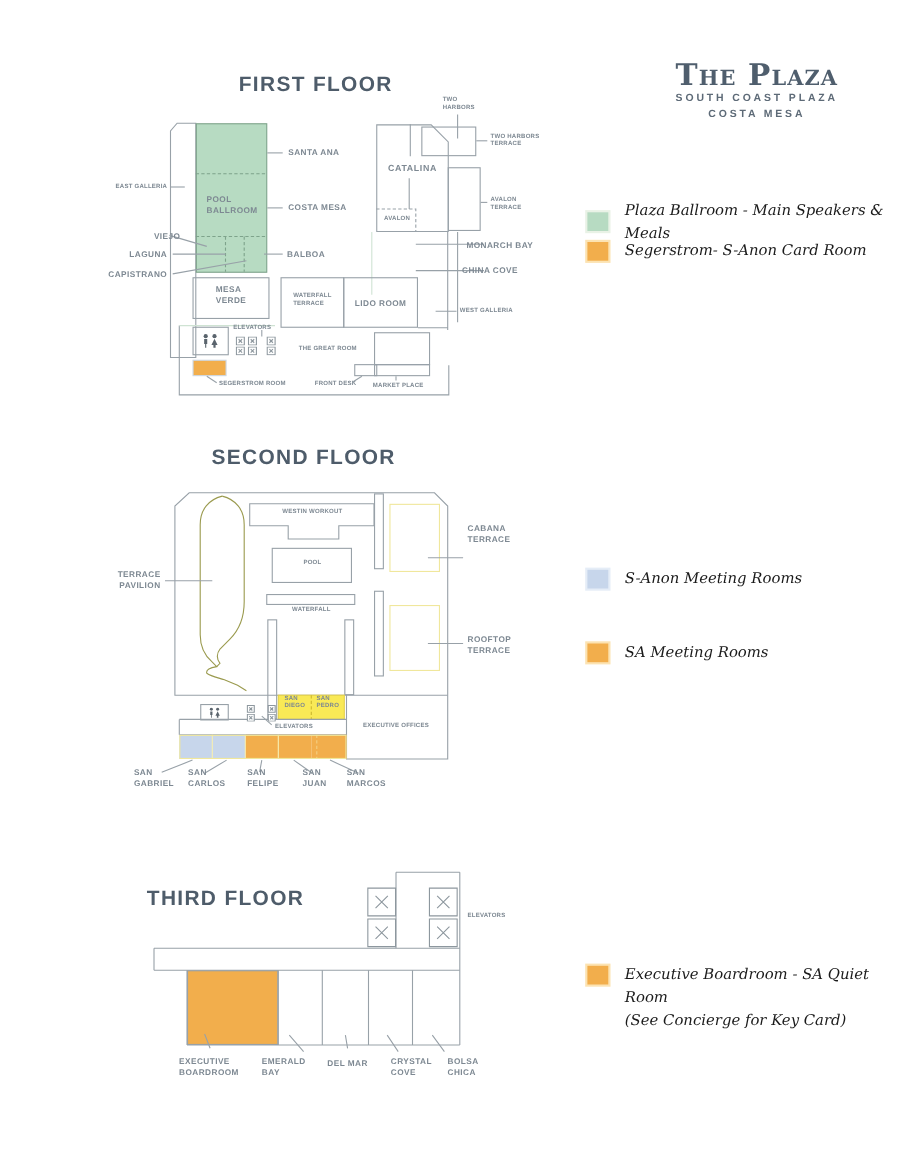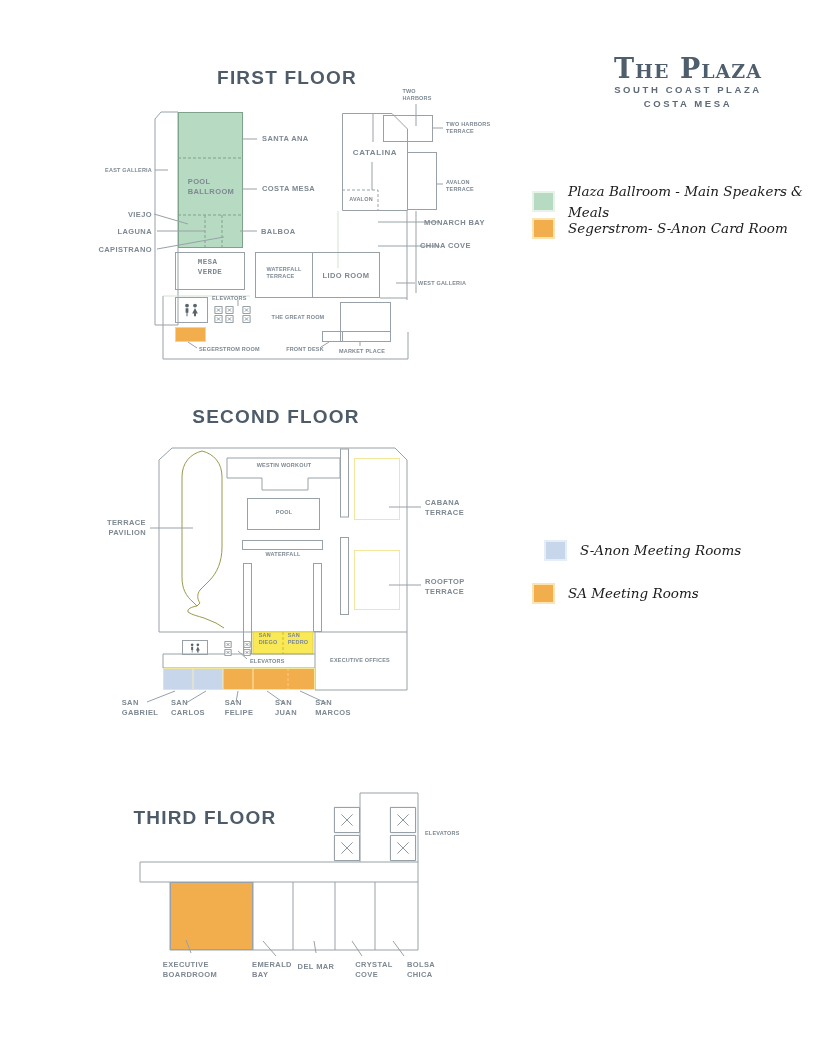--- a/index.html
+++ b/index.html
@@ -175,42 +175,42 @@
 TERRACE</div>
   <div class="lbl rr sm" style="left:152px; top:167px;">EAST GALLERIA</div>
   <div class="lbl c big" style="left:375px; top:148px;">CATALINA</div>
   <div class="lbl" style="left:262px; top:134px;">SANTA ANA</div>
   <div class="lbl c" style="left:211px; top:177px;">POOL
 BALLROOM</div>
   <div class="lbl" style="left:262px; top:184px;">COSTA MESA</div>
   <div class="lbl sm" style="left:446px; top:179px;">AVALON
 TERRACE</div>
   <div class="lbl c sm" style="left:361px; top:196px;">AVALON</div>
-  <div class="lbl rr" style="left:152px; top:210px;">VIEJO</div>
+  <div class="lbl rr" style="left:164px; top:210px;">VIEJO</div>
   <div class="lbl rr" style="left:152px; top:227px;">LAGUNA</div>
   <div class="lbl" style="left:261px; top:227px;">BALBOA</div>
   <div class="lbl" style="left:424px; top:218px;">MONARCH BAY</div>
   <div class="lbl rr" style="left:152px; top:245px;">CAPISTRANO</div>
   <div class="lbl" style="left:420px; top:241px;">CHINA COVE</div>
-  <div class="lbl c" style="left:210px; top:258px;font-family:Liberation Mono, monospace;">MESA
+  <div class="lbl c" style="left:210px; top:258px;">MESA
 VERDE</div>
   <div class="lbl c sm" style="left:284px; top:266px;">WATERFALL
 TERRACE</div>
   <div class="lbl c" style="left:346px; top:271px;">LIDO ROOM</div>
   <div class="lbl sm" style="left:418px; top:280px;">WEST GALLERIA</div>
   <div class="lbl sm" style="left:212px; top:295px;">ELEVATORS</div>
   <div class="lbl c sm" style="left:298px; top:314px;">THE GREAT ROOM</div>
   <div class="lbl sm" style="left:199px; top:346px;">SEGERSTROM ROOM</div>
   <div class="lbl c sm" style="left:305px; top:346px;">FRONT DESK</div>
   <div class="lbl c sm" style="left:362px; top:348px;">MARKET PLACE</div>
 
   <div class="lbl c sm" style="left:284px; top:462px;">WESTIN WORKOUT</div>
   <div class="lbl rr" style="left:146px; top:518px;">TERRACE
 PAVILION</div>
-  <div class="lbl" style="left:425px; top:498px;">CABANA
+  <div class="lbl" style="left:425px; top:476px;">CABANA
 TERRACE</div>
   <div class="lbl c sm" style="left:284px; top:509px;">POOL</div>
   <div class="lbl c sm" style="left:283px; top:551px;">WATERFALL</div>
   <div class="lbl" style="left:425px; top:577px;">ROOFTOP
 TERRACE</div>
   <div class="lbl c sm" style="left:268px; top:632px;">SAN
 DIEGO</div>
   <div class="lbl c sm" style="left:298px; top:632px;">SAN
 PEDRO</div>
   <div class="lbl c sm" style="left:360px; top:657px;">EXECUTIVE OFFICES</div>
@@ -222,48 +222,55 @@
   <div class="lbl c" style="left:239px; top:698px;">SAN
 FELIPE</div>
   <div class="lbl c" style="left:286px; top:698px;">SAN
 JUAN</div>
   <div class="lbl c" style="left:333px; top:698px;">SAN
 MARCOS</div>
 
   <div class="lbl sm" style="left:425px; top:830px;">ELEVATORS</div>
   <div class="lbl c" style="left:190px; top:960px;">EXECUTIVE
 BOARDROOM</div>
-  <div class="lbl c" style="left:272px; top:960px;">EMERALD
+  <div class="lbl c" style="left:258px; top:960px;">EMERALD
 BAY</div>
   <div class="lbl c" style="left:316px; top:962px;">DEL MAR</div>
   <div class="lbl c" style="left:374px; top:960px;">CRYSTAL
 COVE</div>
   <div class="lbl c" style="left:421px; top:960px;">BOLSA
 CHICA</div>
 
   <div class="legend-item" style="top:181px;">
     <div class="swatch" style="background-color: rgb(233, 242, 230);">
       <div class="swatch-inner" style="background-color: rgb(183, 219, 194);"></div>
     </div>
     <div class="legend-text">Plaza Ballroom - Main Speakers &amp; Meals</div>
   </div>
   <div class="legend-item" style="top:218px;">
     <div class="swatch" style="background-color: rgb(252, 227, 178);">
       <div class="swatch-inner" style="background-color: rgb(242, 174, 76);"></div>
     </div>
     <div class="legend-text">Segerstrom- S-Anon Card Room</div>
   </div>
 
-  <div class="legend-item" style="top:540px;margin-left:12px;">
+  <div class="legend-item" style="top:516px;">
     <div class="swatch" style="background-color: rgb(229, 237, 247);">
       <div class="swatch-inner" style="background-color: rgb(199, 214, 235);"></div>
     </div>
     <div class="legend-text">S-Anon Meeting Rooms</div>
   </div>
   <div class="legend-item" style="top:583px;">
     <div class="swatch" style="background-color: rgb(252, 227, 178);">
       <div class="swatch-inner" style="background-color: rgb(242, 174, 76);"></div>
     </div>
     <div class="legend-text">SA Meeting Rooms</div>
   </div>
 
+  <div class="legend-item topalign" style="top:876px;">
+    <div class="swatch" style="background-color: rgb(252, 227, 178);">
+      <div class="swatch-inner" style="background-color: rgb(242, 174, 76);"></div>
+    </div>
+    <div class="legend-text">Executive Boardroom - SA Quiet Room
+(See Concierge for Key Card)</div>
+  </div>
 
 </div>
 
 </body></html>

